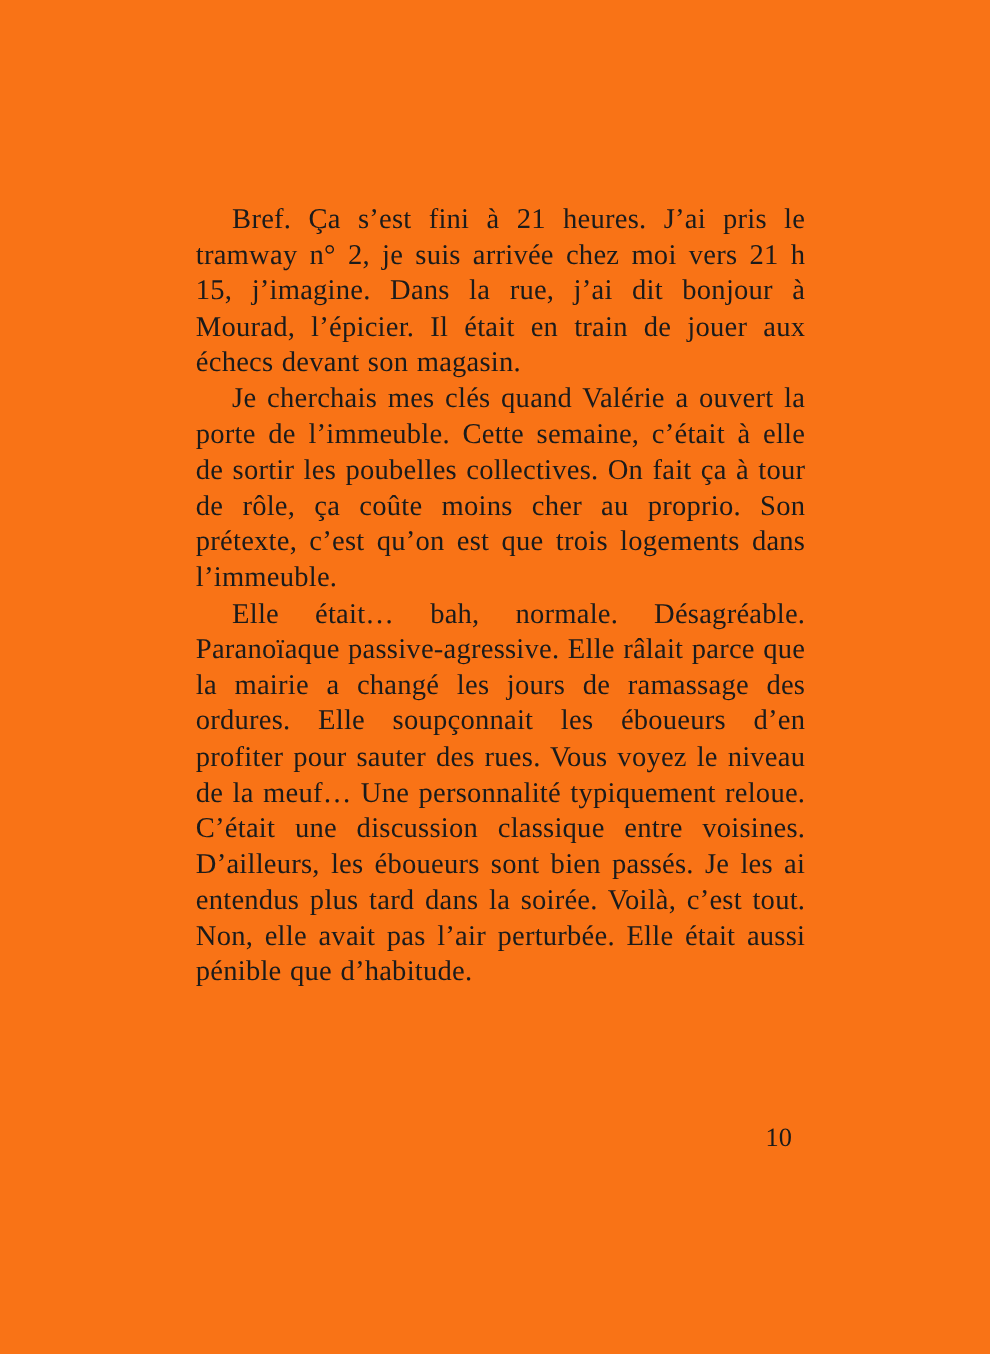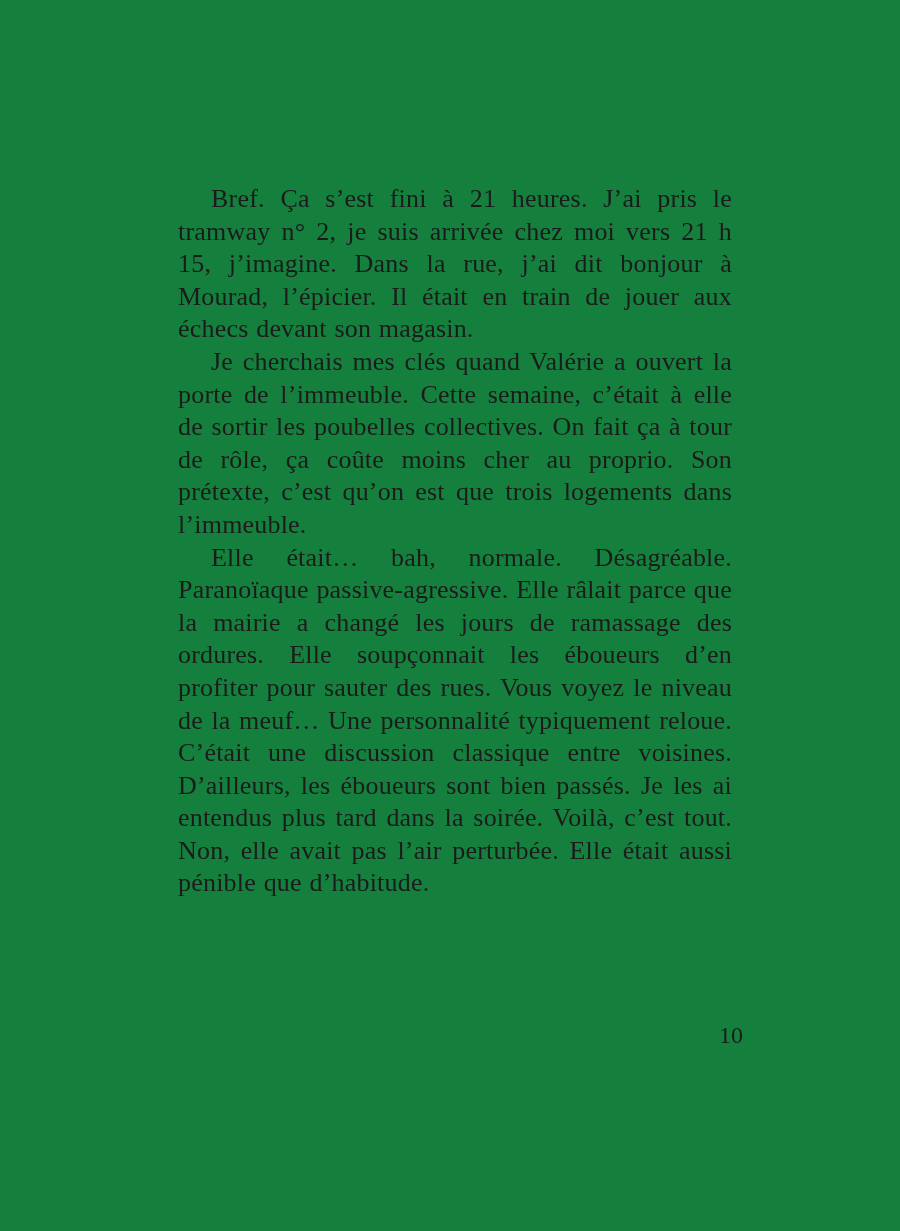--- a/index.html
+++ b/index.html
@@ -4,21 +4,21 @@
 <style>
   html, body {
     margin: 0;
     padding: 0;
     background: #ffffff;
   }
   .page {
     position: relative;
     width: 900px;
     height: 1231px;
-    background: #15803d;
+    background: #f97316;
     overflow: hidden;
     font-family: "Liberation Serif", "DejaVu Serif", serif;
     color: #1b1b1b;
   }
   .text-block {
     position: absolute;
     left: 178px;
     top: 183px;
     width: 554px;
   }
@@ -27,21 +27,21 @@
     font-size: 26px;
     line-height: 32.6px;
     text-align: justify;
     text-indent: 33px;
     letter-spacing: 0.2px;
     word-spacing: 1px;
   }
   .folio {
     position: absolute;
     top: 1020px;
-    right: 157px;
+    right: 180px;
     font-size: 24px;
     line-height: 30px;
     text-align: left;
     color: #1b1b1b;
   }
 </style>
 </head>
 <body>
 
 <div class="page">

